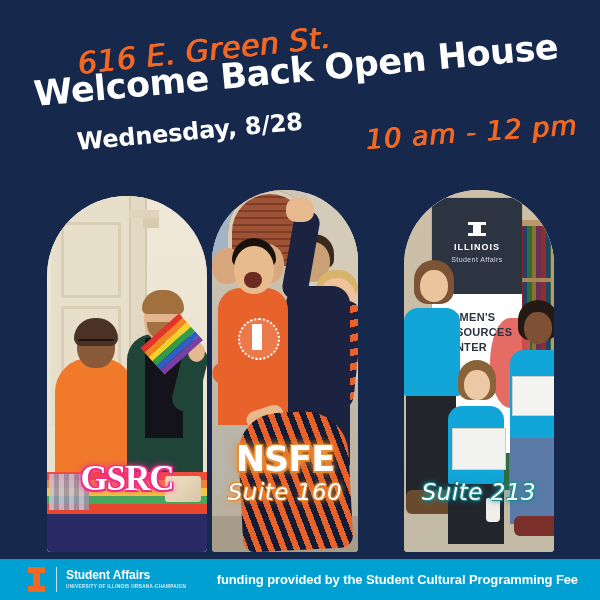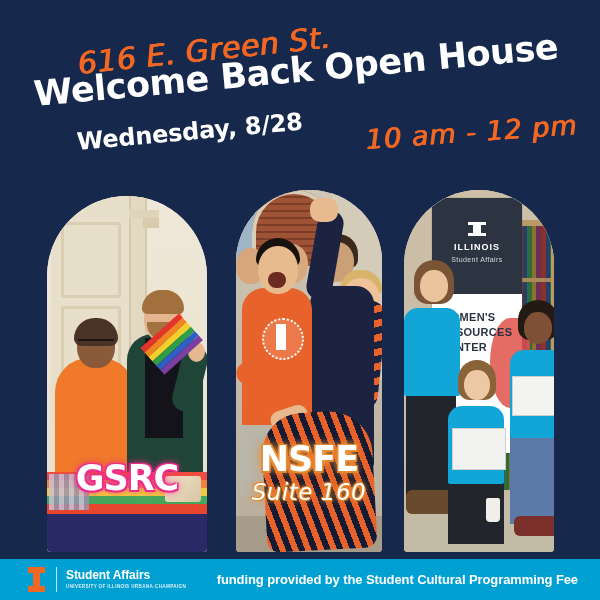--- a/index.html
+++ b/index.html
@@ -61,21 +61,21 @@
   .photos{position:absolute;left:0;top:190px;width:600px;height:365px;}
 
   .arch{
     position:absolute;top:0;
     width:160px;height:362px;
     border-radius:80px 80px 4px 4px;
     overflow:hidden;
     background:#cfc8bb;
   }
   .arch.a1{left:47px;top:6px;height:356px;}
-  .arch.a2{left:236px;top:0px;height:362px;width:146px;border-radius:72px 72px 4px 4px;}
+  .arch.a2{left:212px;top:0px;height:362px;width:146px;border-radius:72px 72px 4px 4px;}
   .arch.a3{left:404px;top:0px;height:362px;width:150px;border-radius:75px 75px 4px 4px;}
 
   .ph{position:absolute;inset:0;}
 
   
   .g-wall{position:absolute;inset:0;background:
       linear-gradient(180deg,#efe8d8 0%,#ece4d2 55%,#e6ddc9 100%);}
   .g-door{position:absolute;left:4px;top:0;width:78px;height:230px;
       background:#e8dfca;border-right:3px solid #d8cdb2;}
   .g-panel{position:absolute;background:transparent;border:3px solid #d9ceb3;border-radius:2px;}
@@ -233,21 +233,21 @@
     font-family:"DejaVu Sans", sans-serif;
     font-weight:bold;font-size:35px;color:#ffffff;letter-spacing:-1px;
     line-height:1;
   }
   .suite{
     font-family:"DejaVu Sans", sans-serif;
     font-style:italic;font-weight:400;font-size:23px;color:#ffffff;
     line-height:1;margin-top:4px;letter-spacing:.5px;
   }
   .l1{bottom:56px;}
-  .l1 .acronym{text-shadow:0 0 5px #ef2d8c,0 0 10px #ef2d8c,1.5px 1.5px 0 #ef2d8c,-1.5px -1.5px 0 #ef2d8c,1.5px -1.5px 0 #ef2d8c,-1.5px 1.5px 0 #ef2d8c;}
+  .l1 .acronym{text-shadow:0 0 5px #ef2d8c,0 0 10px #ef2d8c,1.5px 1.5px 0 #ef2d8c,-1.5px -1.5px 0 #ef2d8c,1.5px -1.5px 0 #ef2d8c,-1.5px 1.5px 0 #ef2d8c;font-family:Liberation Serif, serif;}
   .l1 .suite{text-shadow:0 0 4px #ef2d8c,0 0 9px #ef2d8c,1px 1px 0 #ef2d8c,-1px -1px 0 #ef2d8c;}
   .l2{bottom:48px;}
   .l2 .acronym{text-shadow:0 0 6px #f2a64a,0 0 12px #e07b22,1.5px 1.5px 0 #e07b22,-1.5px -1.5px 0 #e07b22,1.5px -1.5px 0 #e07b22,-1.5px 1.5px 0 #e07b22;}
   .l2 .suite{text-shadow:0 0 5px #f2a64a,0 0 10px #e07b22,1px 1px 0 #e07b22,-1px -1px 0 #e07b22;}
   .l3{bottom:48px;}
   .l3 .acronym{text-shadow:0 0 5px #1f8f96,0 0 10px #1f8f96,1.5px 1.5px 0 #1f8f96,-1.5px -1.5px 0 #1f8f96,1.5px -1.5px 0 #1f8f96,-1.5px 1.5px 0 #1f8f96;}
   .l3 .suite{text-shadow:0 0 4px #1f8f96,0 0 9px #1f8f96,1px 1px 0 #1f8f96,-1px -1px 0 #1f8f96;}
 
   
   .footer{
@@ -408,20 +408,21 @@
         <div class="w-sign3"></div>
         <div class="w-p3shoe"></div>
         <div class="w-p2leg"></div>
         <div class="w-p2"></div>
         <div class="w-p2hair"></div>
         <div class="w-p2f"></div>
         <div class="w-sign2"></div>
         <div class="w-cup"></div>
       </div>
       <div class="label l3">
+        <div class="suite">Suite 213</div>
       </div>
     </div>
 
   </div>
 
   <div class="footer">
     <div class="logo-wrap">
       <div class="block-i">
         <span class="bar top"></span>
           <span class="bar mid"></span>

